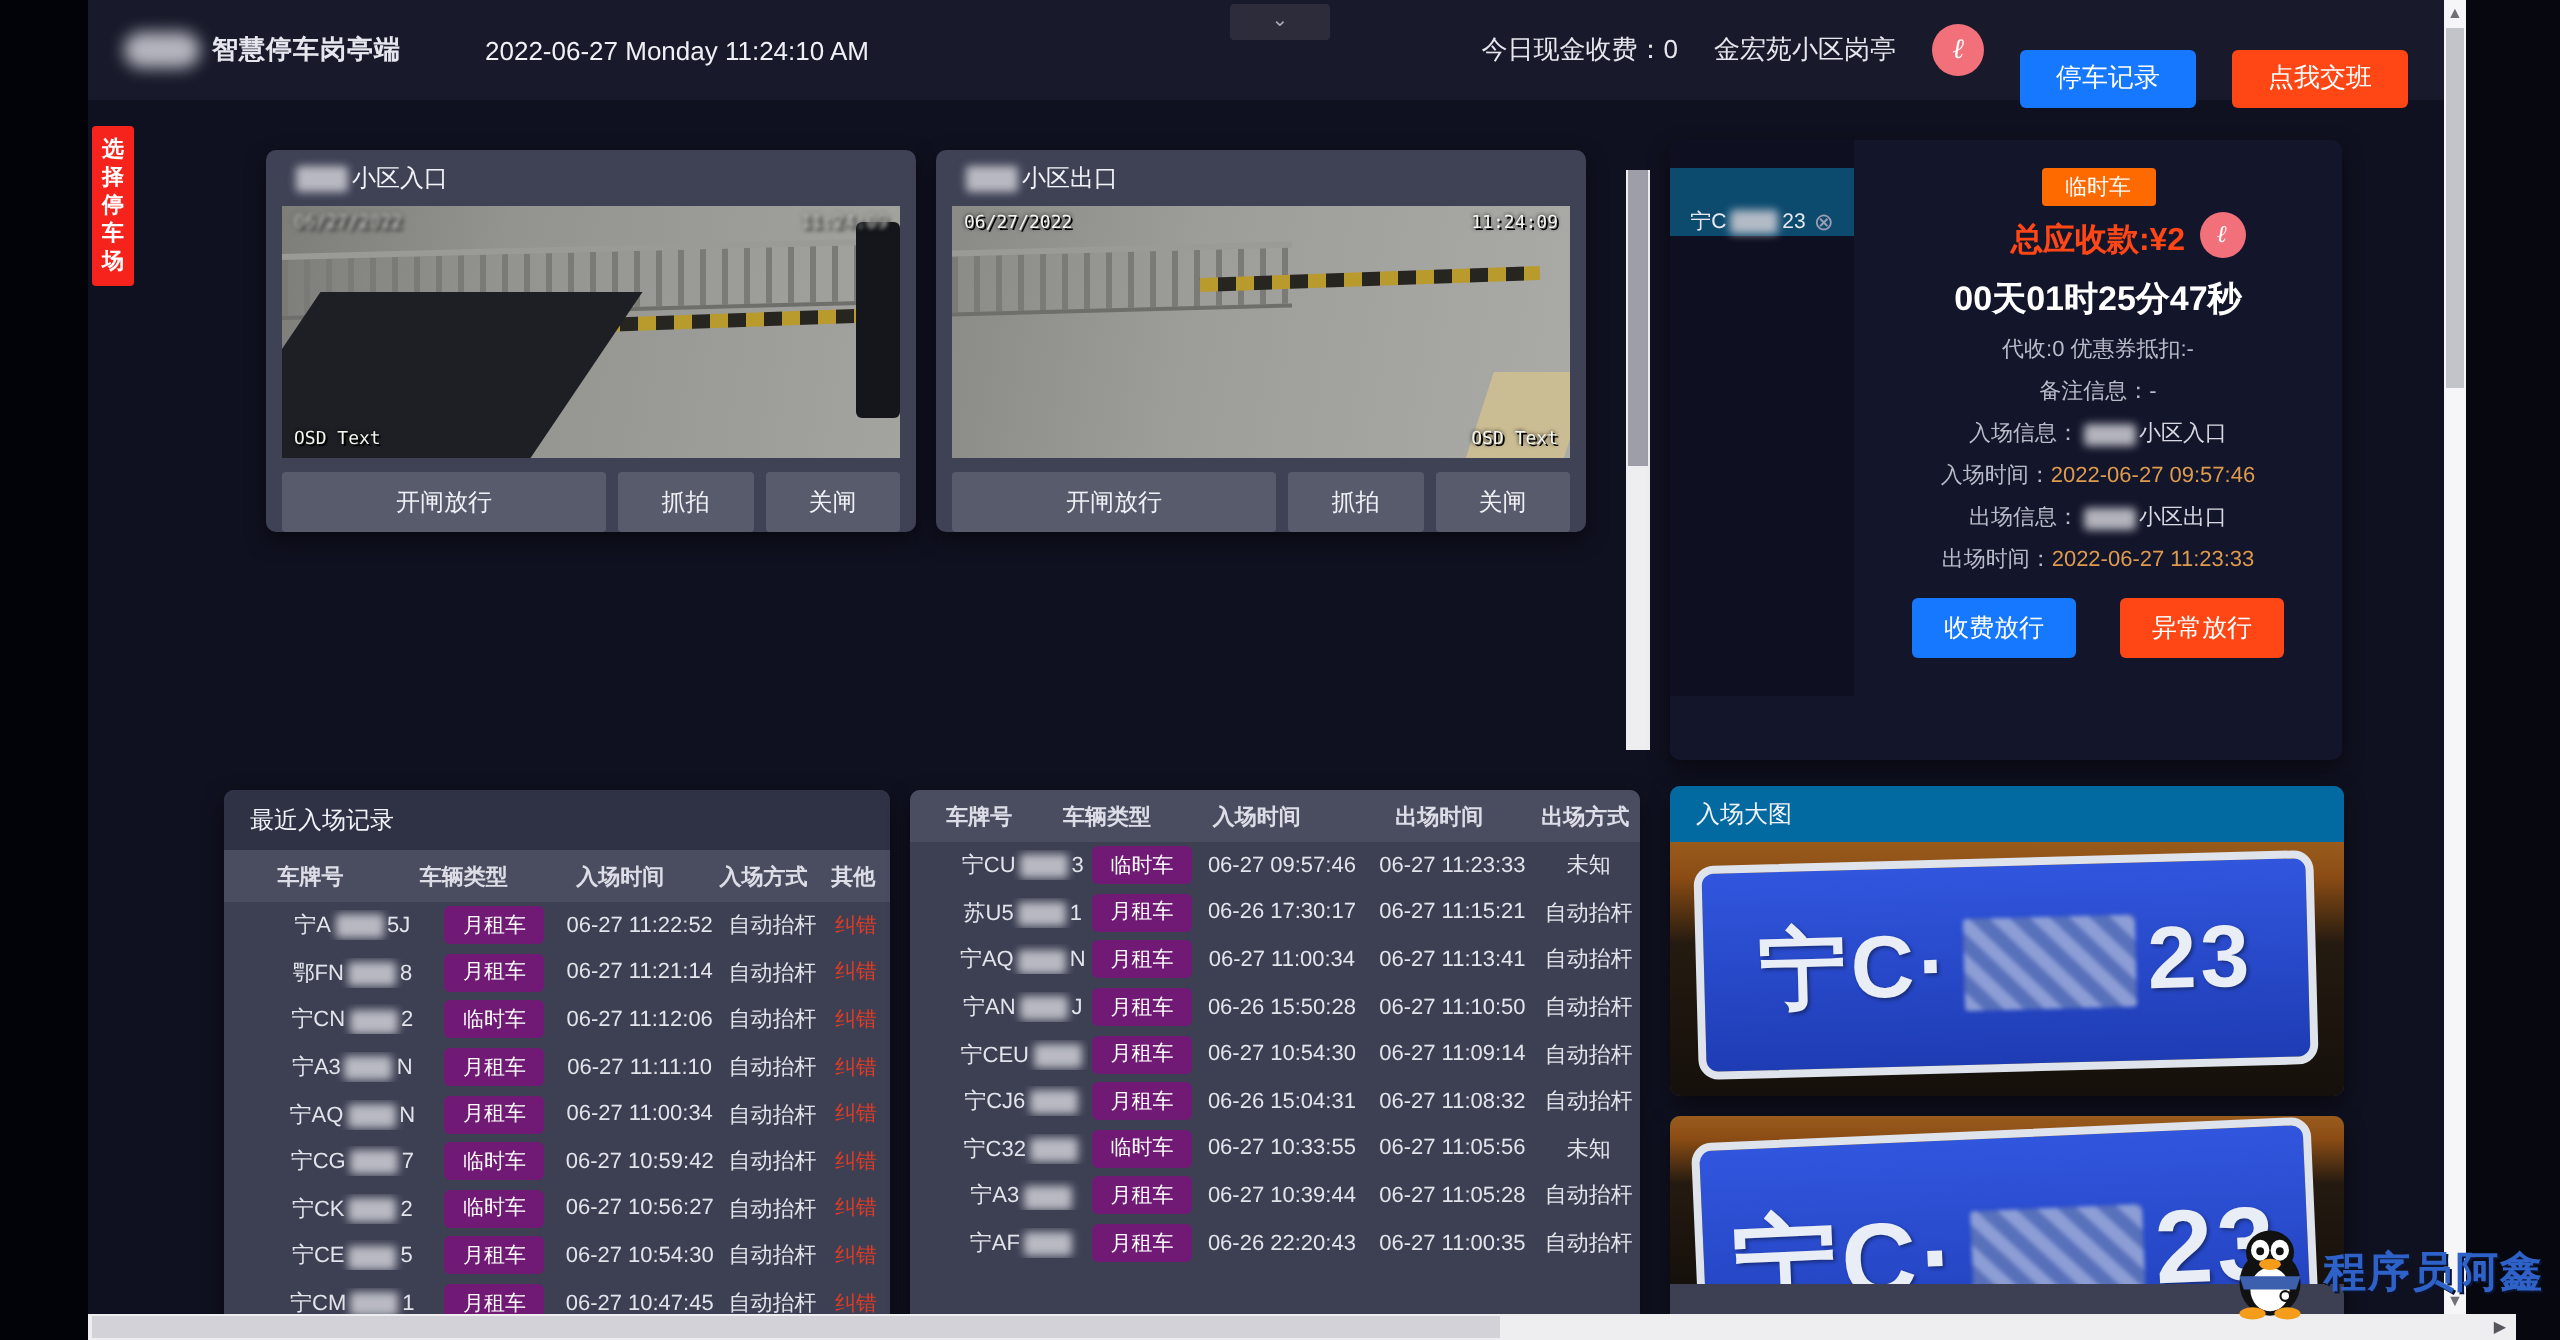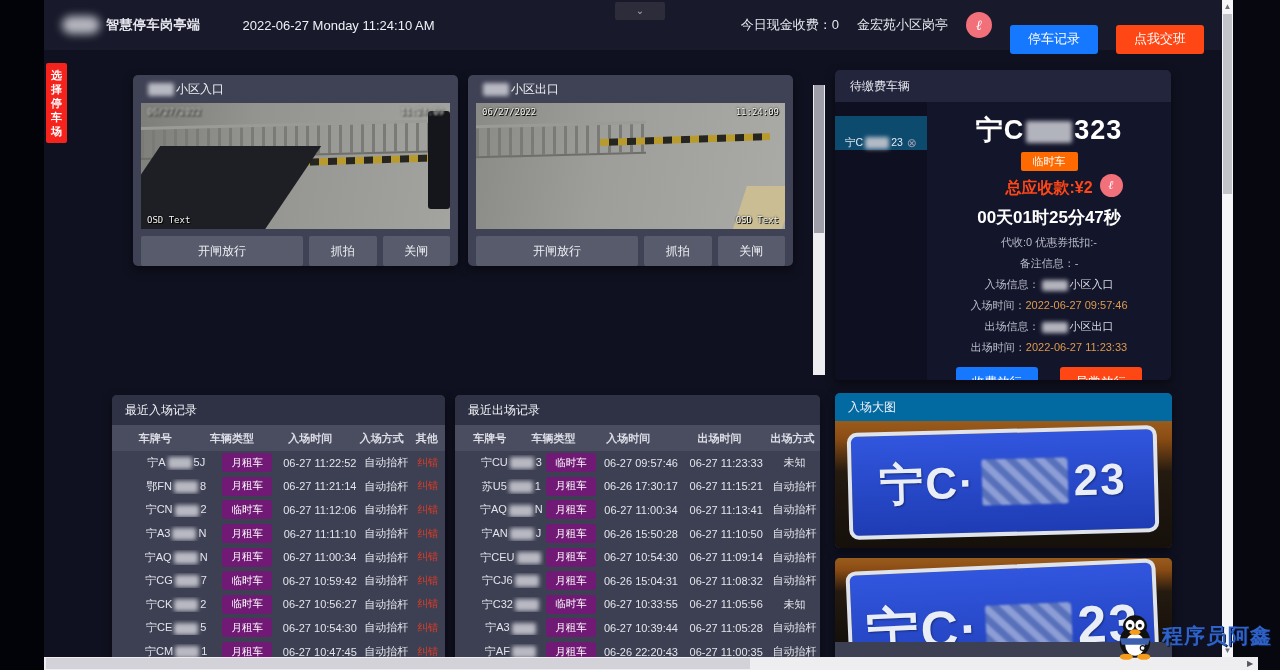--- a/index.html
+++ b/index.html
@@ -227,30 +227,28 @@
       <button class="cam-btn small">抓拍</button>
       <button class="cam-btn small">关闸</button>
     </div>
   </div>
 
   <div id="mid-scroll" class="abs">
     <div class="thumb"></div>
   </div>
 
   <div id="pending" class="abs">
-    <div id="pending-head">待缴费车辆</div>
     <div id="pending-body">
       <div id="car-list">
         <div id="car-tab">
           <span>宁C<span class="blurbox"></span>23</span>
           <span class="close">⊗</span>
         </div>
       </div>
       <div id="pending-main">
-        <div id="big-plate">宁C<span class="blurbox"></span>323</div>
         <div id="type-badge-big">临时车</div>
         <div id="amount-row">
           <span>总应收款:¥2</span>
           <span class="pink-badge">ℓ</span>
         </div>
         <div id="duration">00天01时25分47秒</div>
         <div class="pend-line">代收:0 优惠券抵扣:-</div>
         <div class="pend-line">备注信息：-</div>
         <div class="pend-line"><span>入场信息：</span><span class="val-info"><span class="blurbox"></span>小区入口</span></div>
         <div class="pend-line"><span>入场时间：</span><span class="val-time">2022-06-27 09:57:46</span></div>
@@ -334,21 +332,20 @@
           <div class="td c1">宁CM<span class="blurbox"></span>1</div>
           <div class="td c2"><span class="type-badge">月租车</span></div>
           <div class="td c3">06-27 10:47:45</div>
           <div class="td c4">自动抬杆</div>
           <div class="td c5"><span class="link-red">纠错</span></div>
         </div>
       </div>
   </div>
 
   <div id="exit-table" class="rec-table abs">
-    <div class="rec-title">最近出场记录</div>
     <div class="thead">
       <div class="th c1">车牌号</div>
       <div class="th c2">车辆类型</div>
       <div class="th c3">入场时间</div>
       <div class="th c4">出场时间</div>
       <div class="th c5">出场方式</div>
     </div>
     <div>
         <div class="tr">
           <div class="td c1">宁CU<span class="blurbox"></span>3</div>

